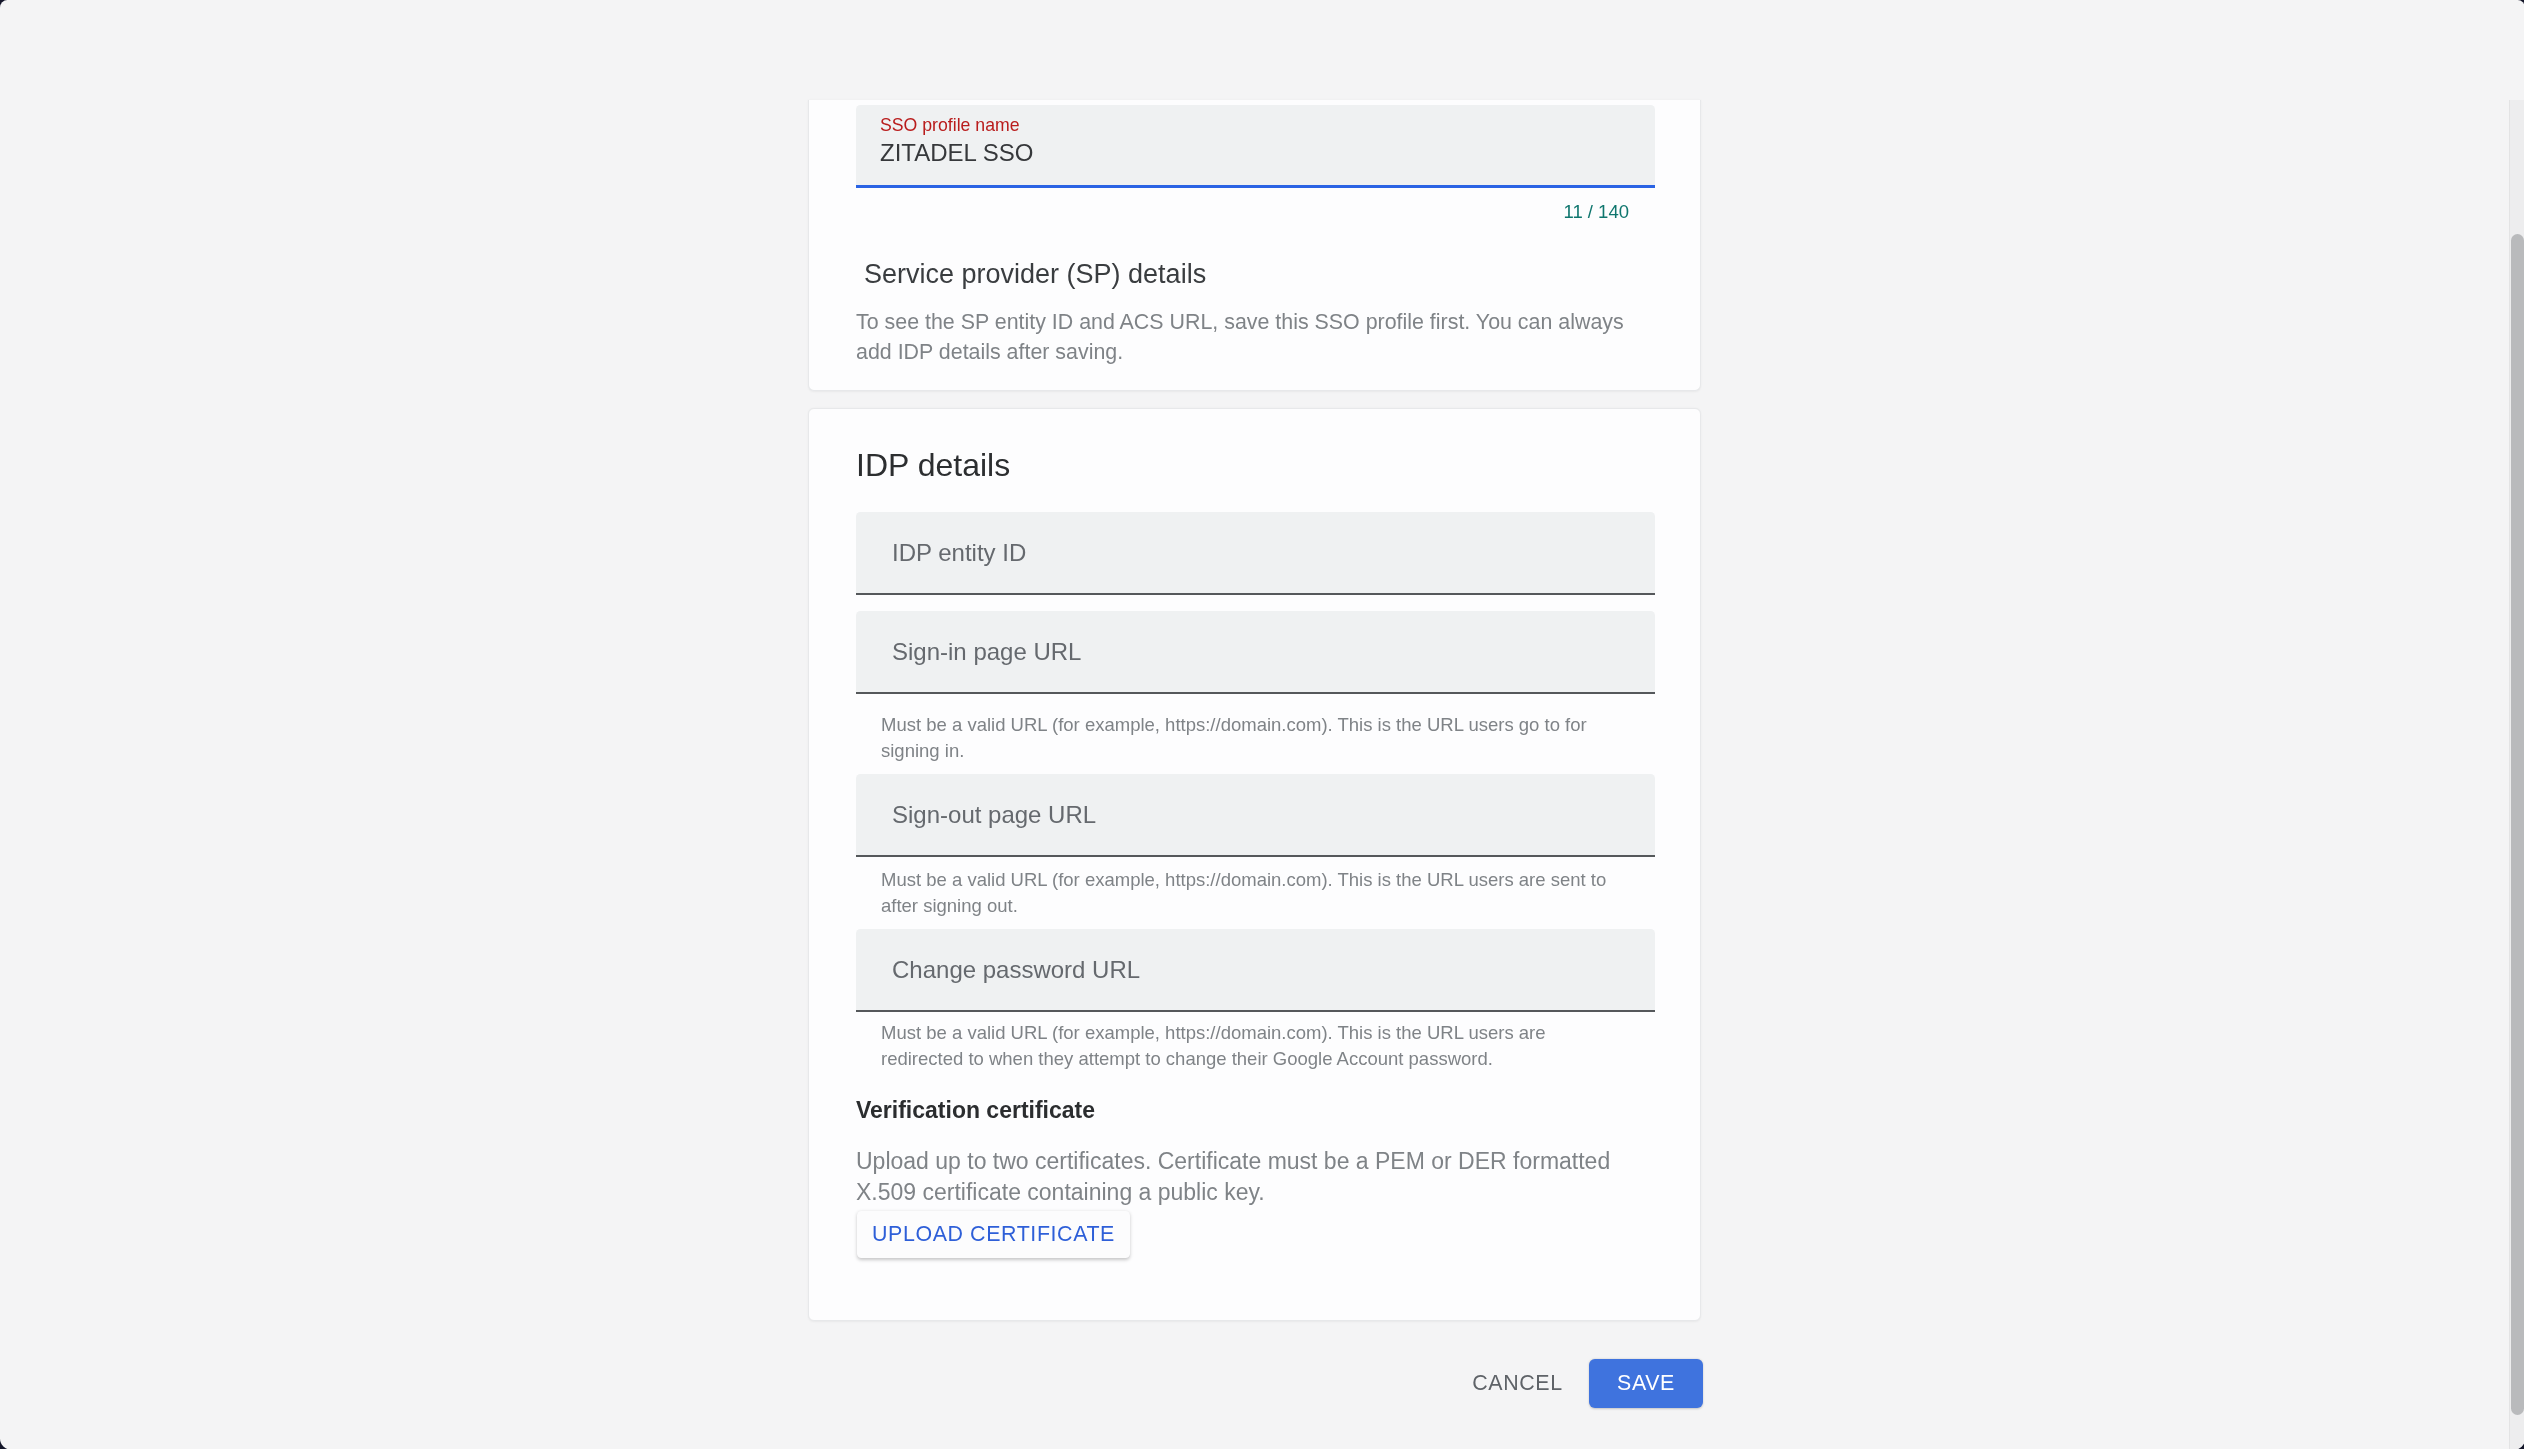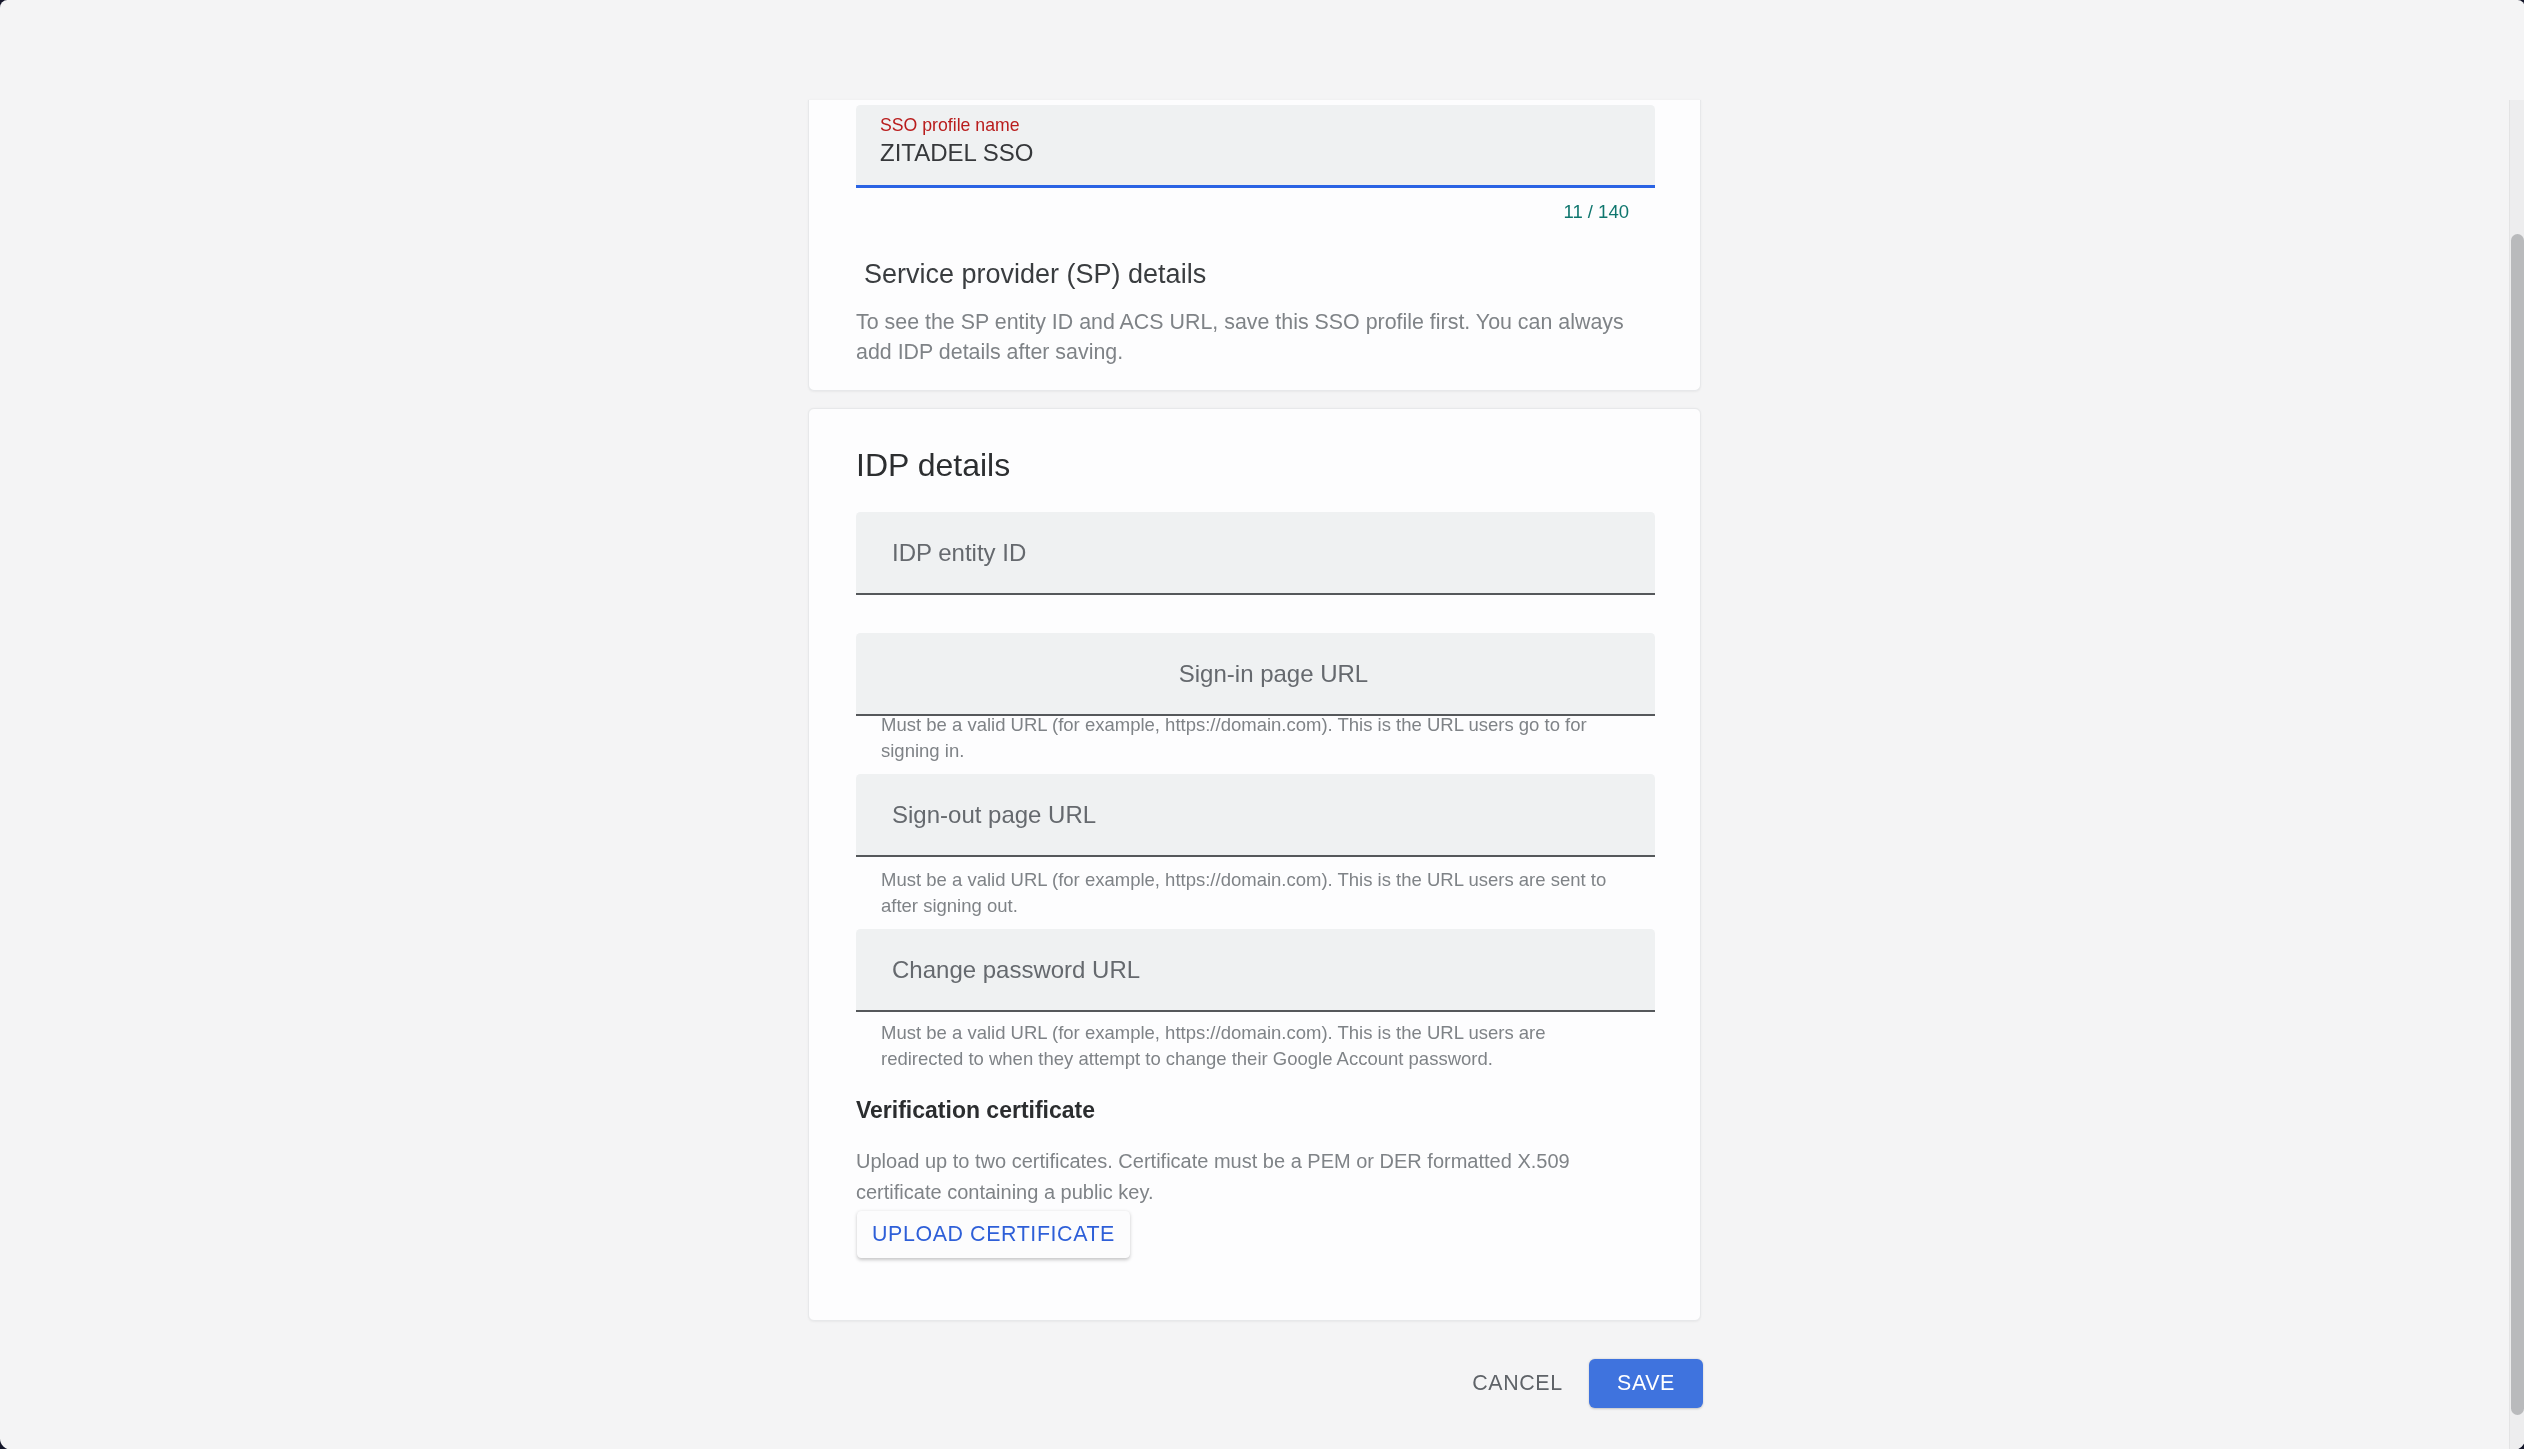--- a/index.html
+++ b/index.html
@@ -70,33 +70,33 @@
     font-size:32px;font-weight:400;color:#2c2e30;
   }
   .pfield{
     position:absolute;left:47px;width:799px;height:83px;
     background:#eff1f2;border-radius:4.4px 4.4px 0 0;
     border-bottom:2.2px solid #55585b;
     box-sizing:border-box;cursor:text;
     display:flex;align-items:center;
   }
   .pfield .plabel{padding-left:36px;font-size:24px;color:#65696e;}
-  .f0{top:103px;} .f1{top:224px;justify-content:center;} .f2{top:365px;} .f3{top:520px;}
+  .f0{top:103px;} .f1{top:202px;} .f2{top:365px;} .f3{top:520px;}
   .helper{
     position:absolute;left:72px;width:746px;margin:0;
     font-size:18.5px;line-height:26px;color:#7f8387;
   }
   .h1{top:303px;} .h2{top:458px;} .h3{top:611px;}
   .cert-heading{
     position:absolute;left:47px;top:688px;margin:0;
     font-size:23px;font-weight:700;color:#2b2d2f;
   }
   .cert-body{
     position:absolute;left:47px;top:737px;width:783px;margin:0;
-    font-size:20px;line-height:31px;color:#7f8387;
+    font-size:23px;line-height:31px;color:#7f8387;
   }
   .upload-btn{
     position:absolute;left:48px;top:802px;width:273px;height:47px;
     background:#fcfcfd;border:none;border-radius:4.4px;
     box-shadow:0 1.5px 3.7px rgba(0,0,0,.22);
     display:flex;align-items:center;justify-content:center;
     font-family:inherit;font-size:21.4px;font-weight:500;letter-spacing:0.6px;
     color:#2e5fd8;cursor:pointer;
   }
   

